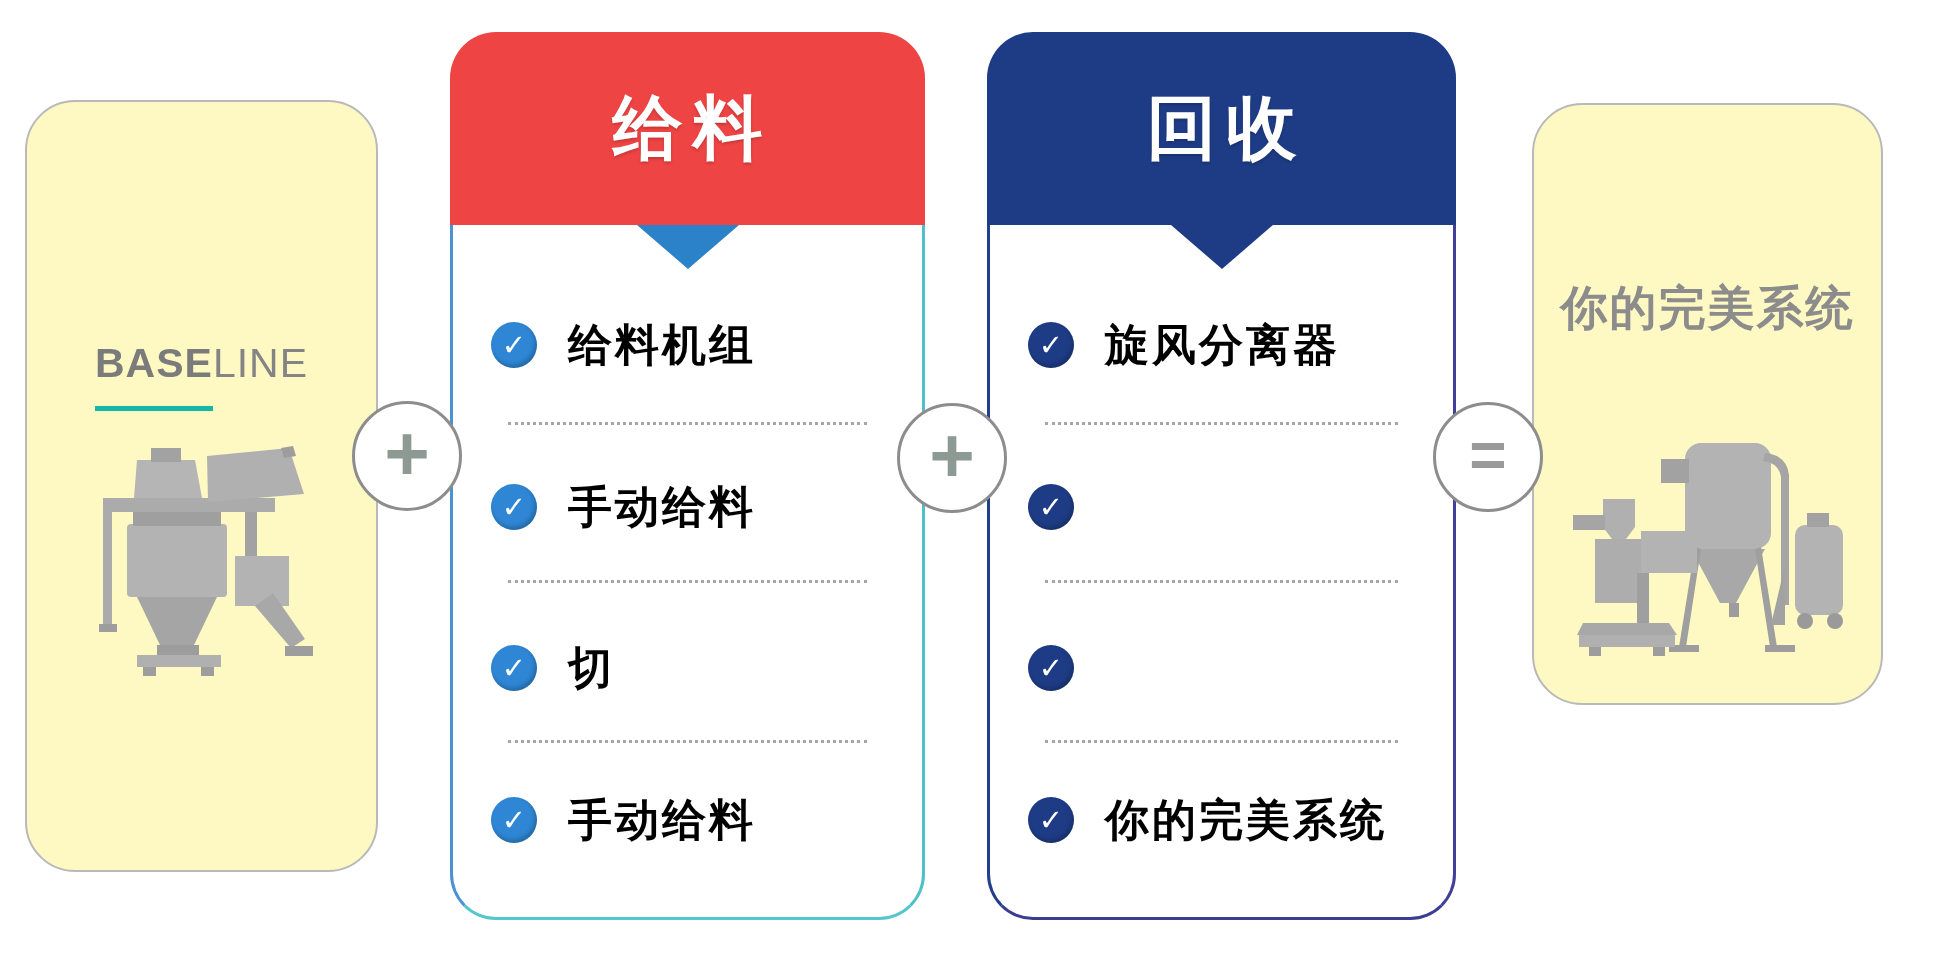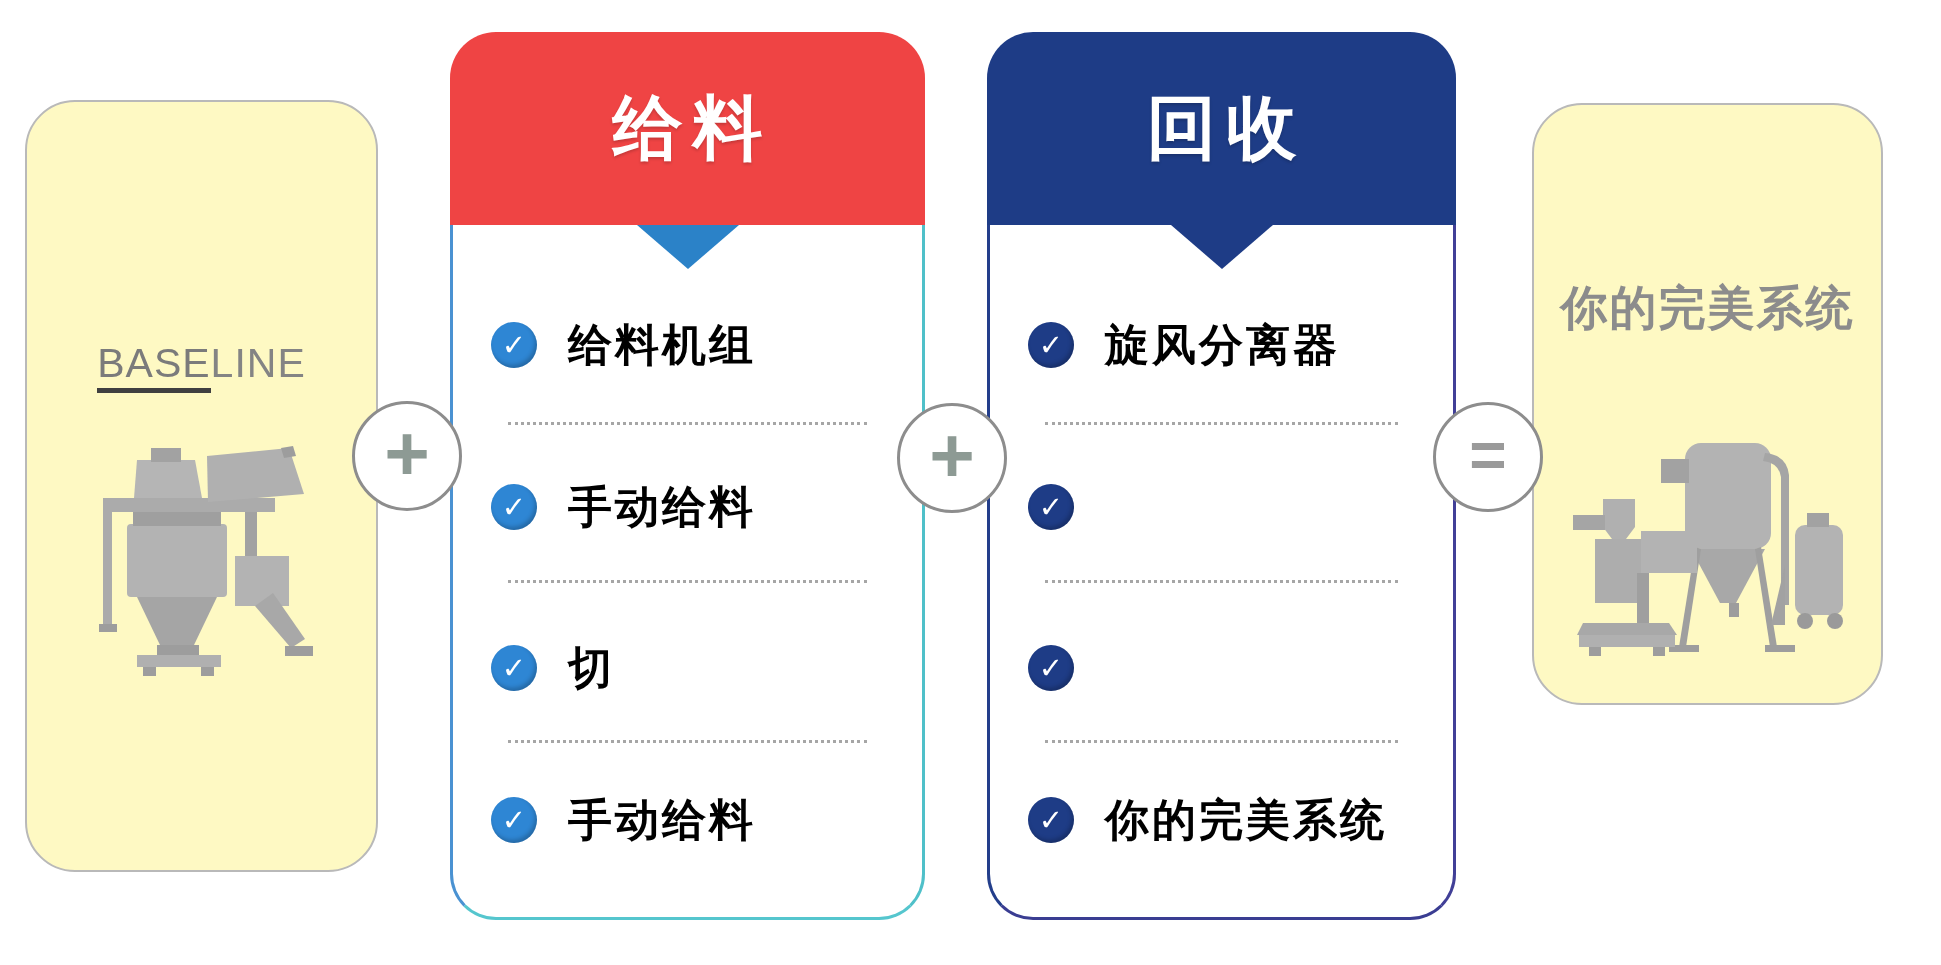--- a/index.html
+++ b/index.html
@@ -11,21 +11,21 @@
   .plain-card{
     position:absolute;background:#fef9c3;border:2px solid #b9b9b9;border-radius:50px;
   }
   .baseline-card{left:25px;top:100px;width:349px;height:768px;}
   .result-card{left:1532px;top:103px;width:347px;height:598px;}
 
   .logo{
     position:absolute;left:0;right:0;top:238px;text-align:center;
     font-size:41px;color:#7b7b7b;letter-spacing:1px;white-space:nowrap;
   }
-  .logo-base{font-weight:400;border-bottom:5px solid #404040;padding-bottom:2px;}
+  .logo-base{font-weight:700;border-bottom:5px solid #14b8a6;padding-bottom:20px;}
   .logo-line{font-weight:500;color:#848484;}
 
   .result-title{
     position:absolute;left:0;right:0;top:172px;text-align:center;
     font-size:47px;font-weight:700;color:#8c8c8c;letter-spacing:2px;white-space:nowrap;
   }
 
   .machine{position:absolute;}
   .machine-left{left:58px;top:340px;}
   .machine-right{left:33px;top:330px;}

